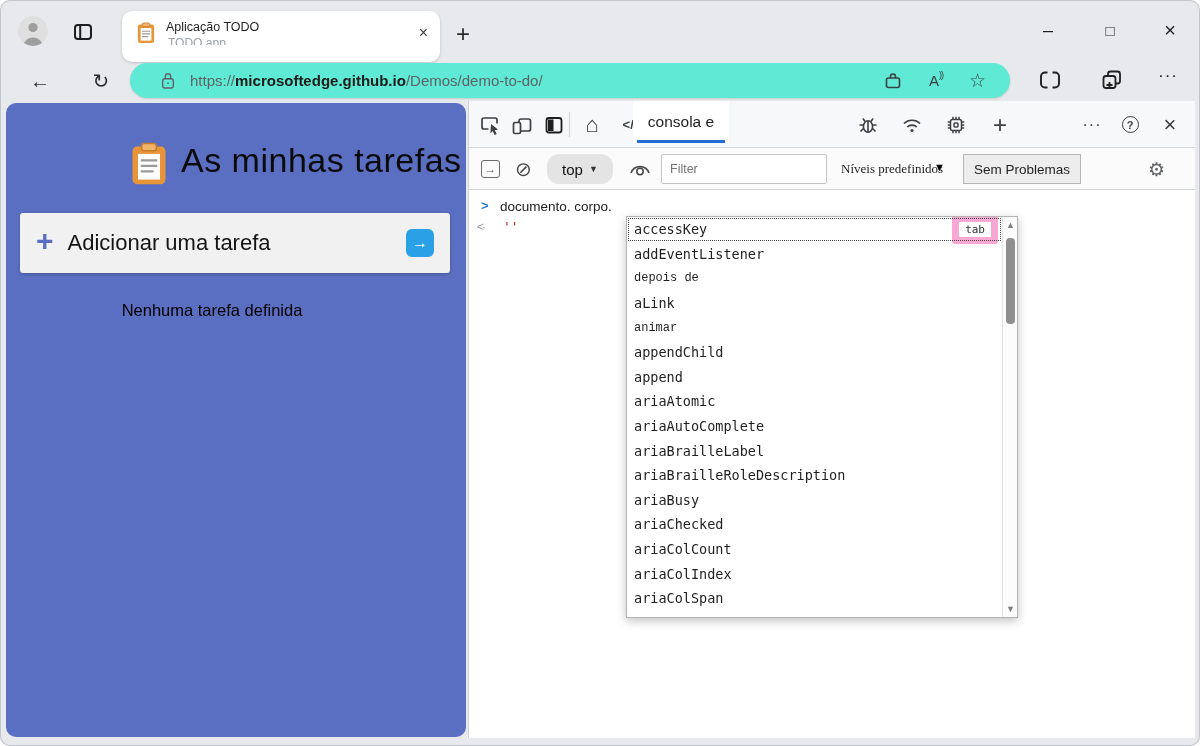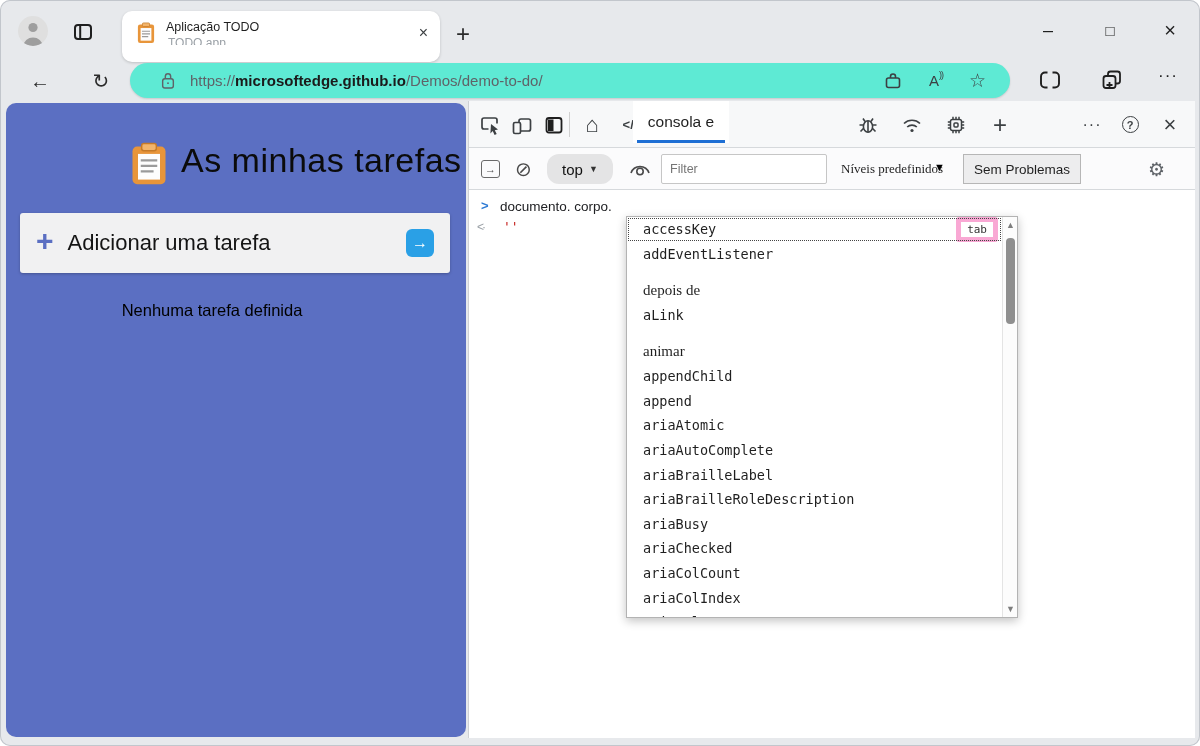--- a/index.html
+++ b/index.html
@@ -64,25 +64,25 @@
   .gear{position:absolute;right:30px;top:0;height:42px;display:flex;align-items:center;font-size:19px;color:#5f6368;}
 
   .console-prompt{position:absolute;left:12px;top:97px;font-size:13px;font-weight:700;color:#2d7ad4;}
   .console-input{position:absolute;left:31px;top:98px;font-size:13.5px;color:#202124;}
   .result-arrow{position:absolute;left:8px;top:119px;font-size:12px;color:#9aa0a6;letter-spacing:-2px;}
   .result-value{position:absolute;left:34px;top:118px;font-family:"DejaVu Sans Mono",monospace;font-size:13px;color:#c41a16;}
 
   .ac-popup{position:absolute;left:157px;top:115px;width:392px;height:402px;background:#fff;border:1px solid #b3b3b3;
     box-shadow:0 3px 9px rgba(0,0,0,.24);z-index:10;overflow:hidden;}
   .ac-list{position:absolute;left:0;top:0;right:15px;bottom:0;overflow:hidden;}
-  .ac-row{height:24.6px;display:flex;align-items:center;padding-left:16px;
+  .ac-row{height:24.6px;display:flex;align-items:center;padding-left:7px;
     font-family:"DejaVu Sans Mono",monospace;font-size:13.5px;color:#1f1f1f;white-space:nowrap;}
-  .ac-row.translated{font-family:Liberation Serif, serif;font-size:15px;margin-top:12px;}
+  .ac-row.translated{font-family:Liberation Mono, monospace;font-size:12px;}
   .ac-row.selected{outline:1px dotted #444;outline-offset:-2px;justify-content:space-between;padding-right:4px;}
-  .ac-hint{font-family:"DejaVu Sans Mono",monospace;font-size:11px;color:#333;border:5px solid #f9a8d4;border-radius:3px;
+  .ac-hint{font-family:"DejaVu Sans Mono",monospace;font-size:11px;color:#333;border:7px solid #f9a8d4;border-radius:3px;
     padding:1px 6px;background:#fff;}
   .ac-scroll{position:absolute;right:0;top:0;bottom:0;width:15px;background:#fcfcfc;border-left:1px solid #e4e4e4;}
   .ac-scroll .arr{position:absolute;left:0;width:15px;text-align:center;font-size:9px;color:#7d7d7d;}
   .ac-thumb{position:absolute;left:3px;top:21px;width:9px;height:86px;background:#8f8f8f;border-radius:4px;}
 
   .readaloud{display:flex;align-items:flex-start;font-size:15px;color:#3c4043;}
   .readaloud .waves{font-size:9px;margin-top:-2px;letter-spacing:-1px;}
 </style>
 </head>
 <body>

